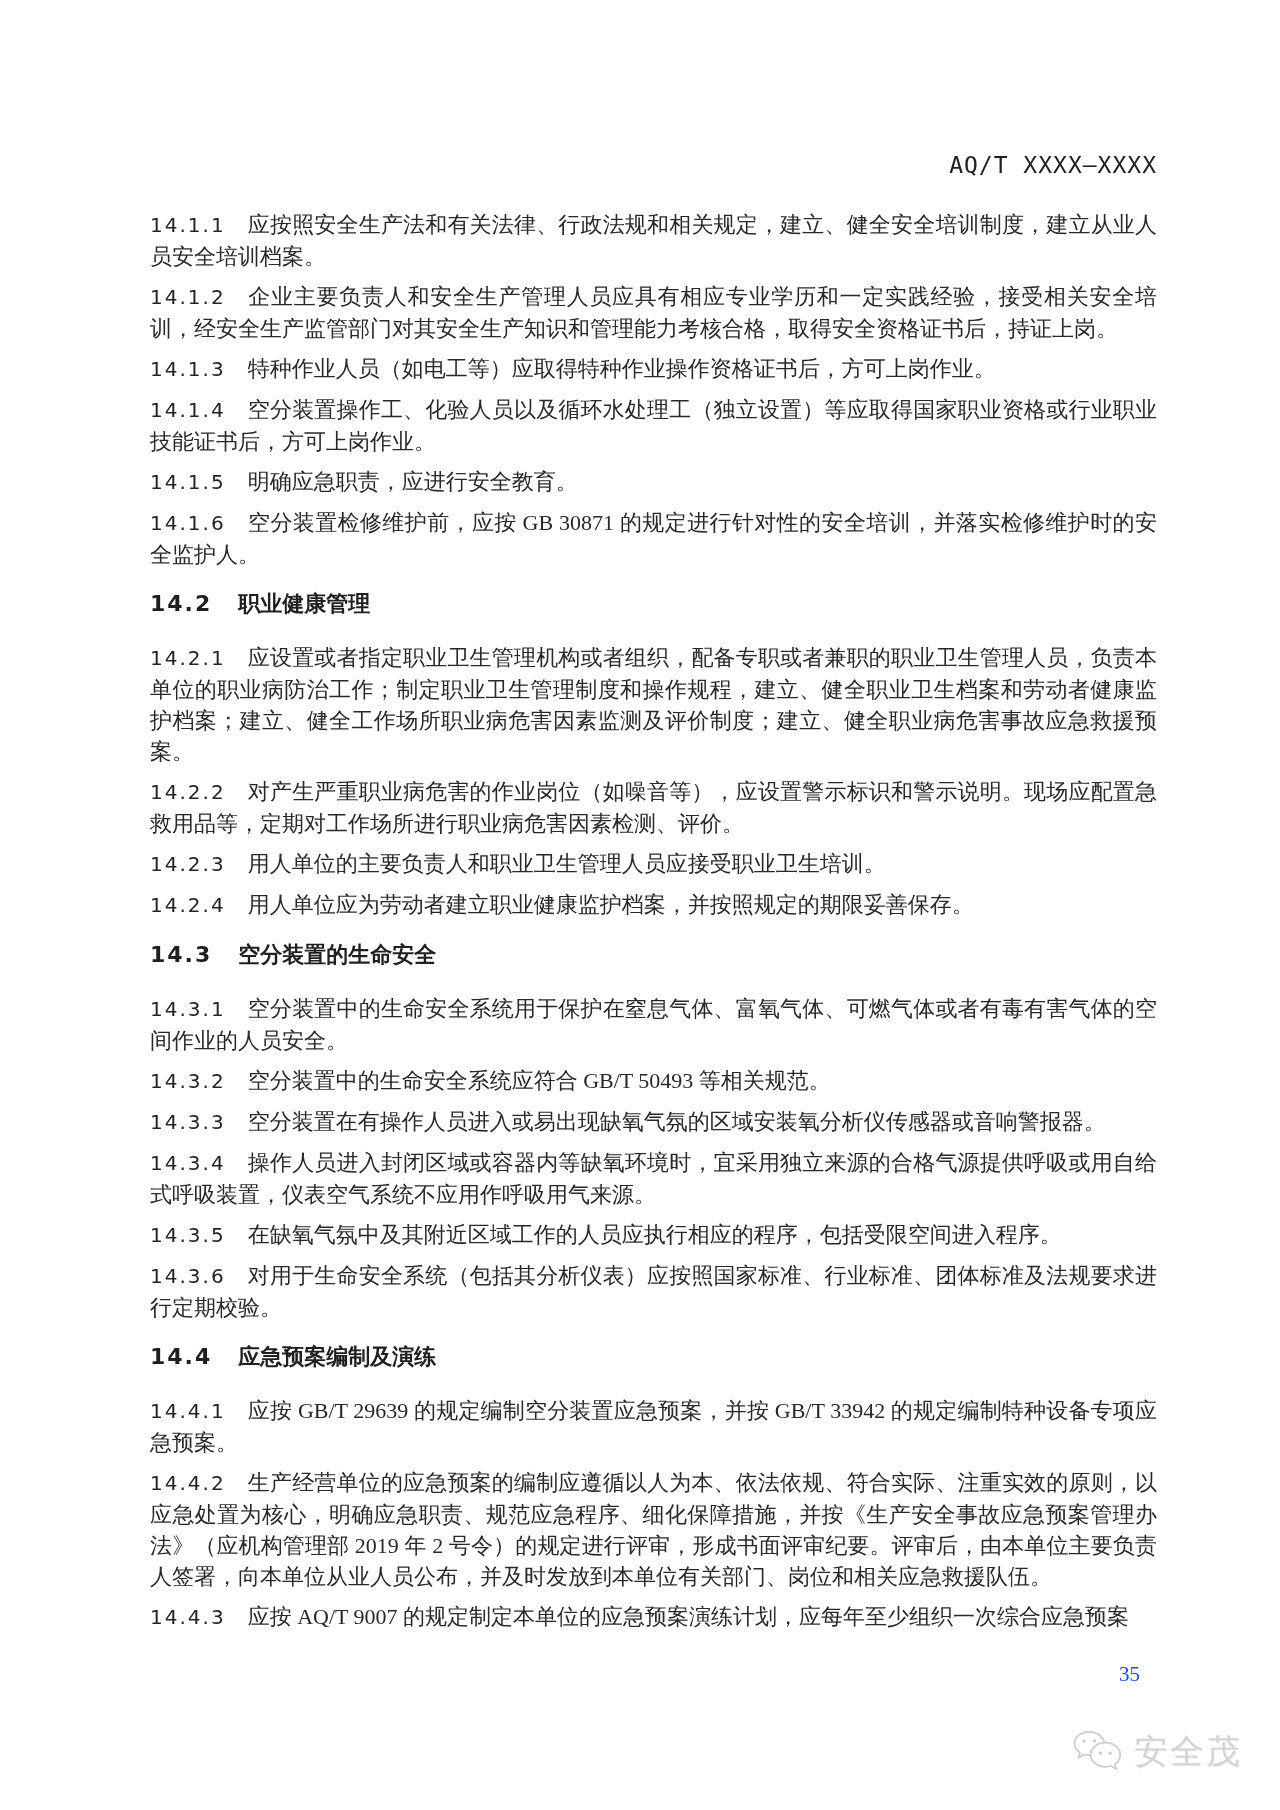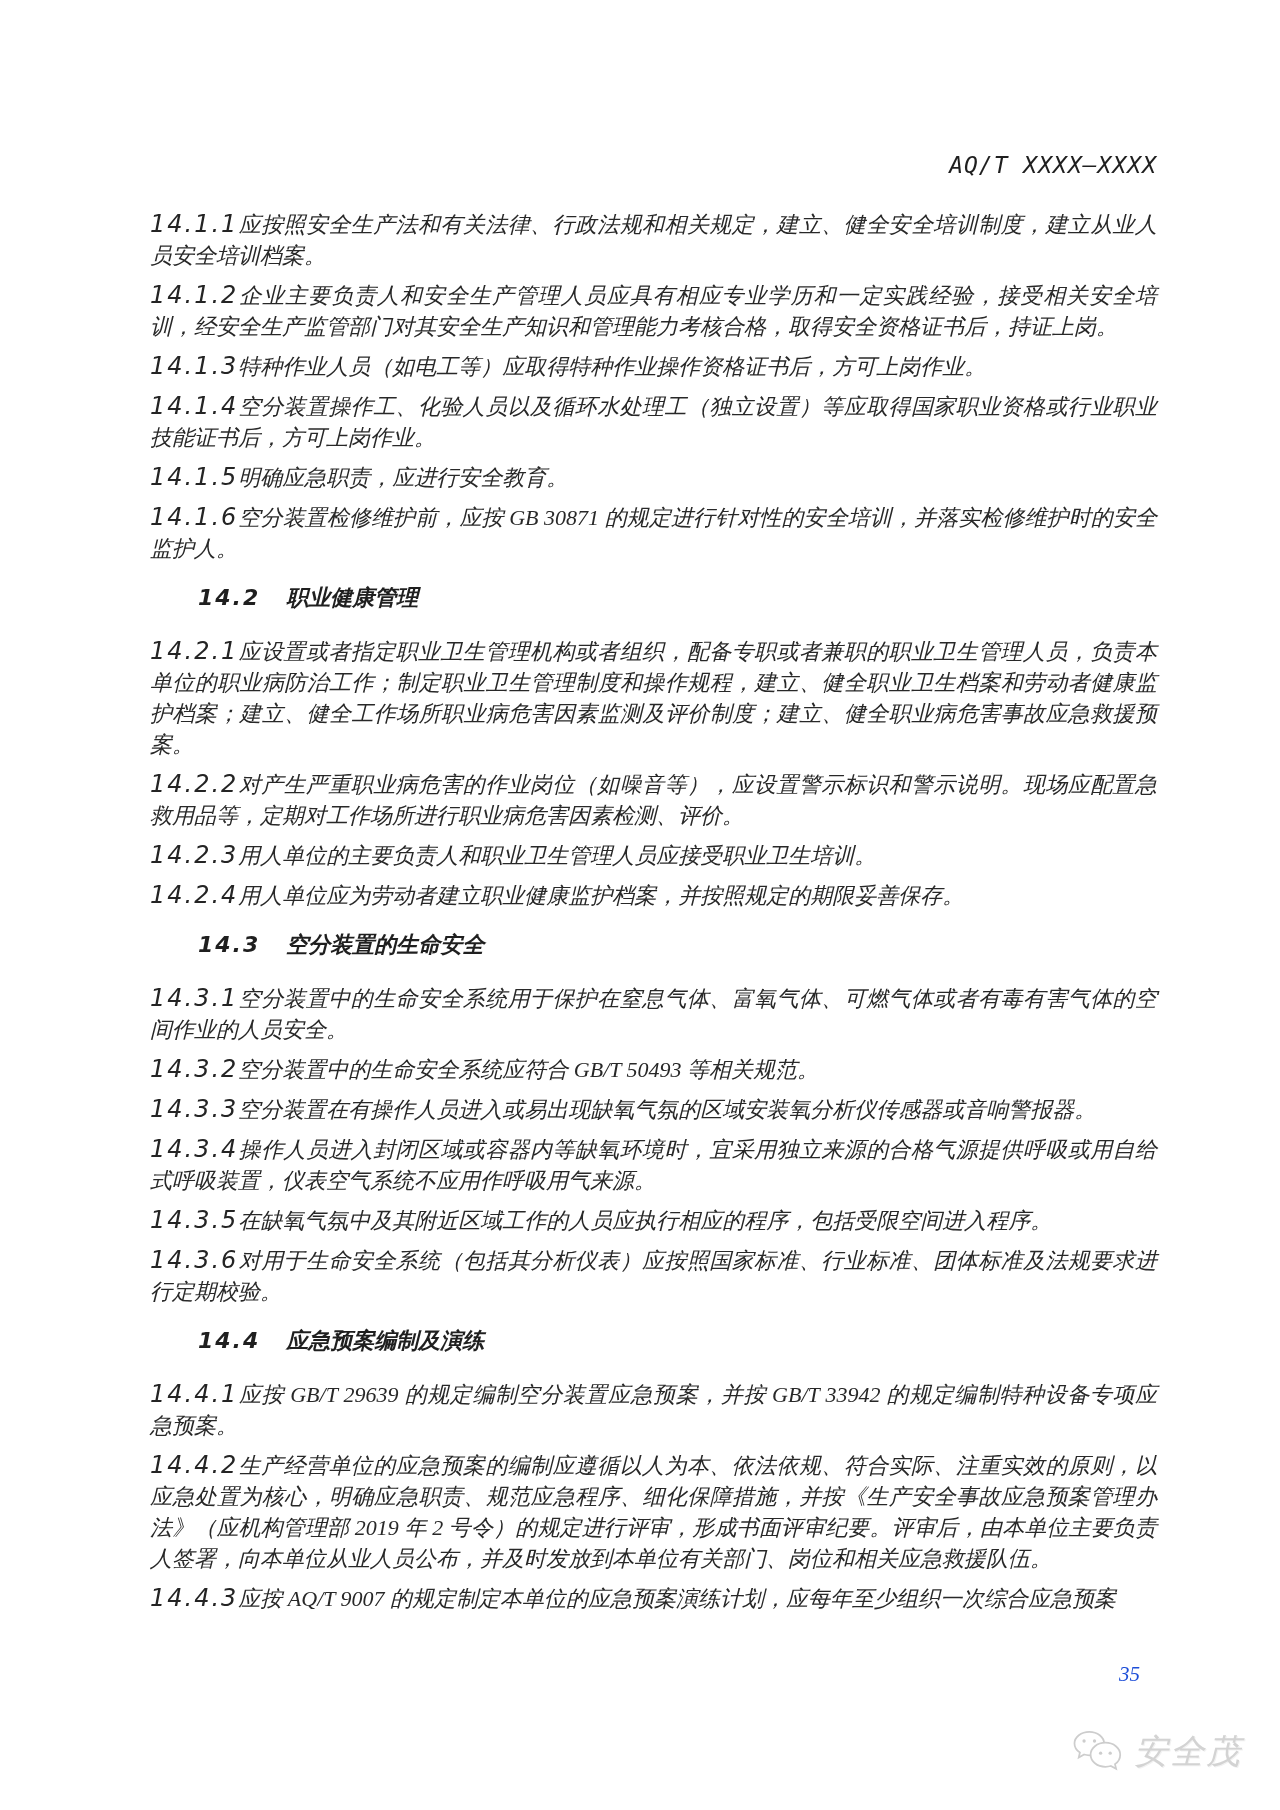--- a/index.html
+++ b/index.html
@@ -4,21 +4,20 @@
 <style>
   html, body { margin: 0; padding: 0; background: #ffffff; }
   .page {
     position: relative;
     width: 1280px;
     height: 1810px;
     background: #ffffff;
     overflow: hidden;
     font-family: "Liberation Serif", "DejaVu Serif", serif;
     color: #282828;
-    font-style: italic;
   }
   .content {
     position: absolute;
     left: 150px;
     top: 0;
     width: 1007px;
   }
   .doc-code {
     margin-top: 150px;
     margin-bottom: 29px;
@@ -32,38 +31,38 @@
   }
   .clause {
     font-size: 22px;
     line-height: 31px;
     margin: 9px 0;
     text-align: justify;
     color: #282828;
   }
   .clause .num {
     font-family: "DejaVu Sans", "Liberation Sans", sans-serif;
-    font-size: 24px;
+    font-size: 20px;
     letter-spacing: 2px;
+    margin-right: 22px;
     color: #242424;
     white-space: nowrap;
   }
   .heading {
     font-family: "DejaVu Sans", "Liberation Sans", sans-serif;
     font-size: 22px;
     line-height: 31px;
     font-weight: 700;
     margin: 18px 0 23px 0;
     color: #1f1f1f;
   }
   .heading .num {
     letter-spacing: 2px;
     margin-right: 26px;
     white-space: nowrap;
-    margin-left: 48px;
   }
   .page-number {
     position: absolute;
     top: 1660px;
     right: 140px;
     font-family: "Liberation Serif", "DejaVu Serif", serif;
     font-size: 21px;
     line-height: 28px;
     color: #1d4ed8;
     margin-left: 8px;

